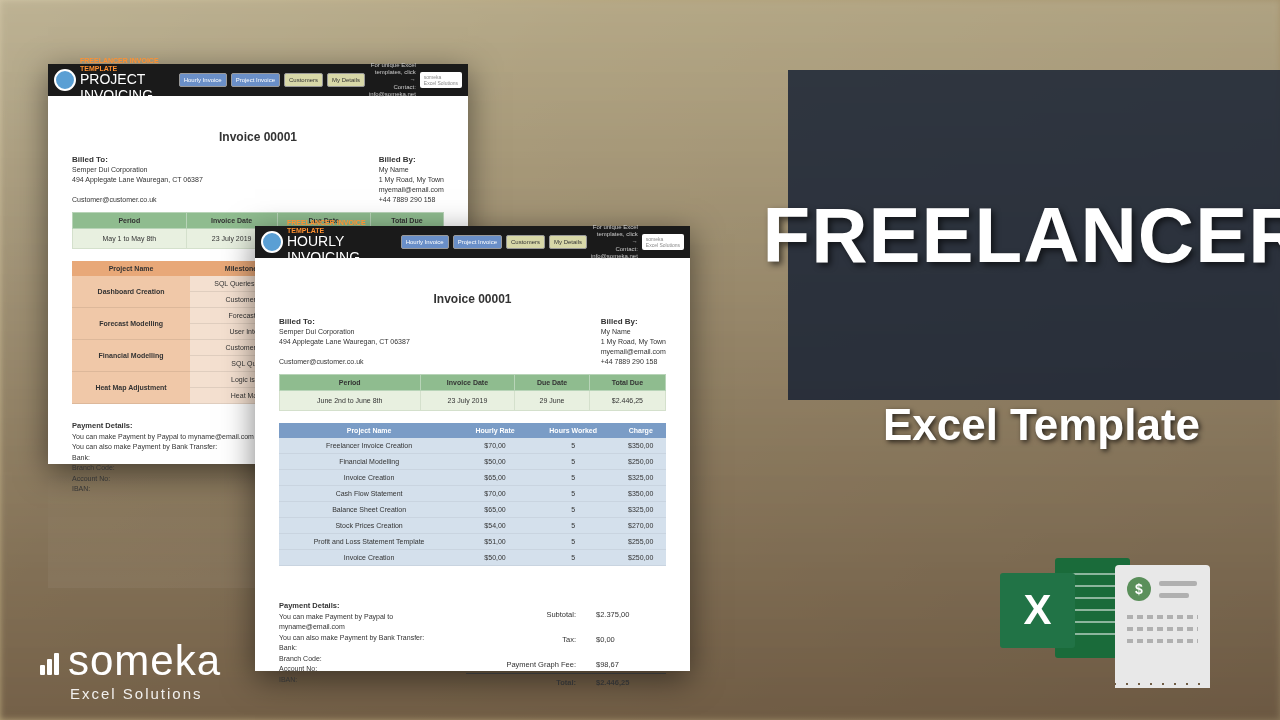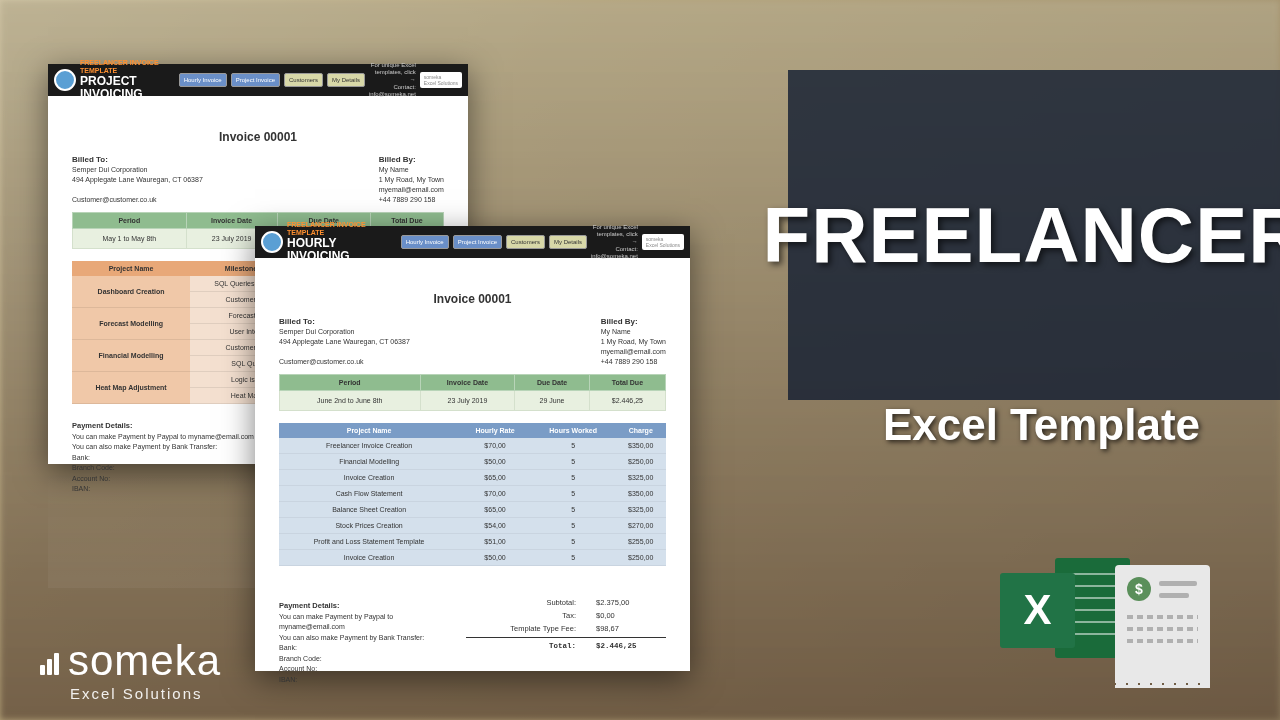--- a/index.html
+++ b/index.html
@@ -219,21 +219,21 @@
   border: 2px solid #fff;
   flex-shrink: 0;
 }
 .sheet-title-block {
   display: flex;
   flex-direction: column;
   line-height: 1.1;
   margin-right: 4px;
 }
 .sheet-title-block .t1 { color: #ff9030; font-size: 7px; font-weight: bold; }
-.sheet-title-block .t2 { color: #fff; font-size: 12px; font-weight: bold; }
+.sheet-title-block .t2 { color: #fff; font-size: 14px; font-weight: normal; }
 .sheet-nav-btn {
   background: #d8d8a8;
   border: 1px solid #999;
   border-radius: 2px;
   font-size: 6px;
   padding: 3px 4px;
   text-align: center;
   line-height: 1;
   color: #333;
   flex-shrink: 0;
@@ -288,22 +288,22 @@
 .items-table.orange td { background: #f4e0d0; padding: 4px; text-align: center; border-bottom: 1px solid rgba(0,0,0,0.08); }
 .items-table.orange .pname { background: #f0c8a8; font-weight: bold; }
 
 .items-table.blue th { background: #7a9cc6; color: #fff; padding: 4px; }
 .items-table.blue td { background: #d4e0ec; padding: 4px; text-align: center; border-bottom: 1px solid rgba(0,0,0,0.05); }
 
 .payment-details { font-size: 7px; margin-top: 16px; line-height: 1.5; }
 .payment-details b { font-size: 7.5px; }
 
 .totals { font-size: 7.5px; margin-top: 12px; }
-.totals .trow { display: flex; justify-content: flex-end; gap: 20px; padding: 2px 10px; }
-.totals .trow.bold { font-weight: bold; border-top: 1px solid #333; padding-top: 4px; margin-top: 2px; font-family: Liberation Mono, monospace; }
+.totals .trow { display: flex; justify-content: flex-end; gap: 20px; padding: 2px 10px; margin-top: 12px; }
+.totals .trow.bold { font-weight: bold; border-top: 1px solid #333; padding-top: 4px; margin-top: 2px; }
 .totals .tlabel { width: 100px; text-align: right; }
 .totals .tval { width: 60px; text-align: left; }
 
 .reflection {
   position: absolute;
   left: 48px;
   top: 468px;
   width: 420px;
   height: 120px;
   background: linear-gradient(to bottom, rgba(255,255,255,0.15), transparent);
@@ -595,21 +595,21 @@
       <div class="totals" style="flex:1">
         <div class="trow">
             <div class="tlabel">Subtotal:</div>
             <div class="tval">$2.375,00</div>
           </div>
         <div class="trow">
             <div class="tlabel">Tax:</div>
             <div class="tval">$0,00</div>
           </div>
         <div class="trow">
-            <div class="tlabel">Template Type Fee:</div>
+            <div class="tlabel">Payment Graph Fee:</div>
             <div class="tval">$98,67</div>
           </div>
         <div class="trow bold">
             <div class="tlabel">Total:</div>
             <div class="tval">$2.446,25</div>
           </div>
       </div>
     </div>
   </div>
 </div>

